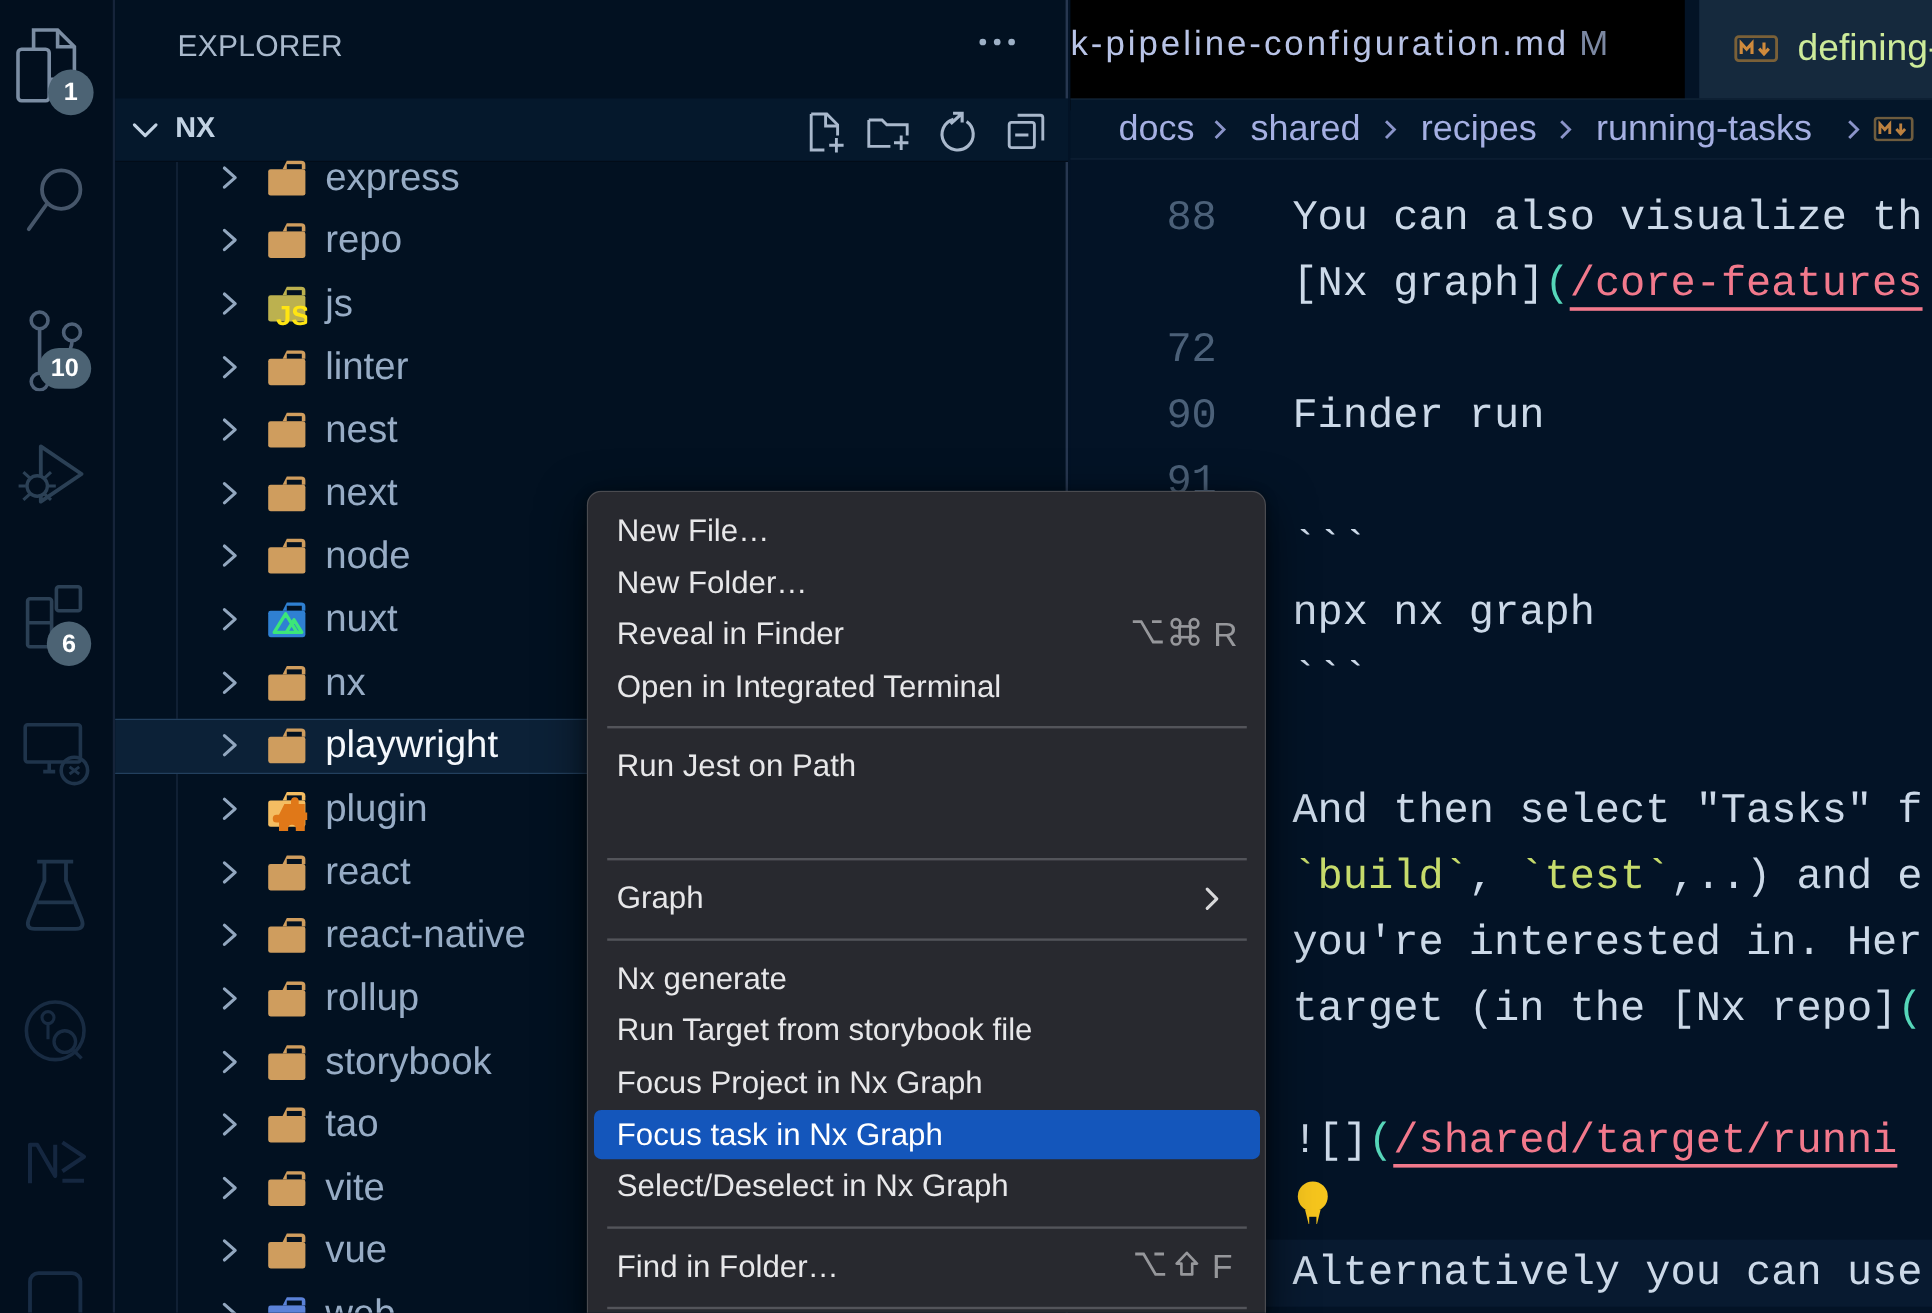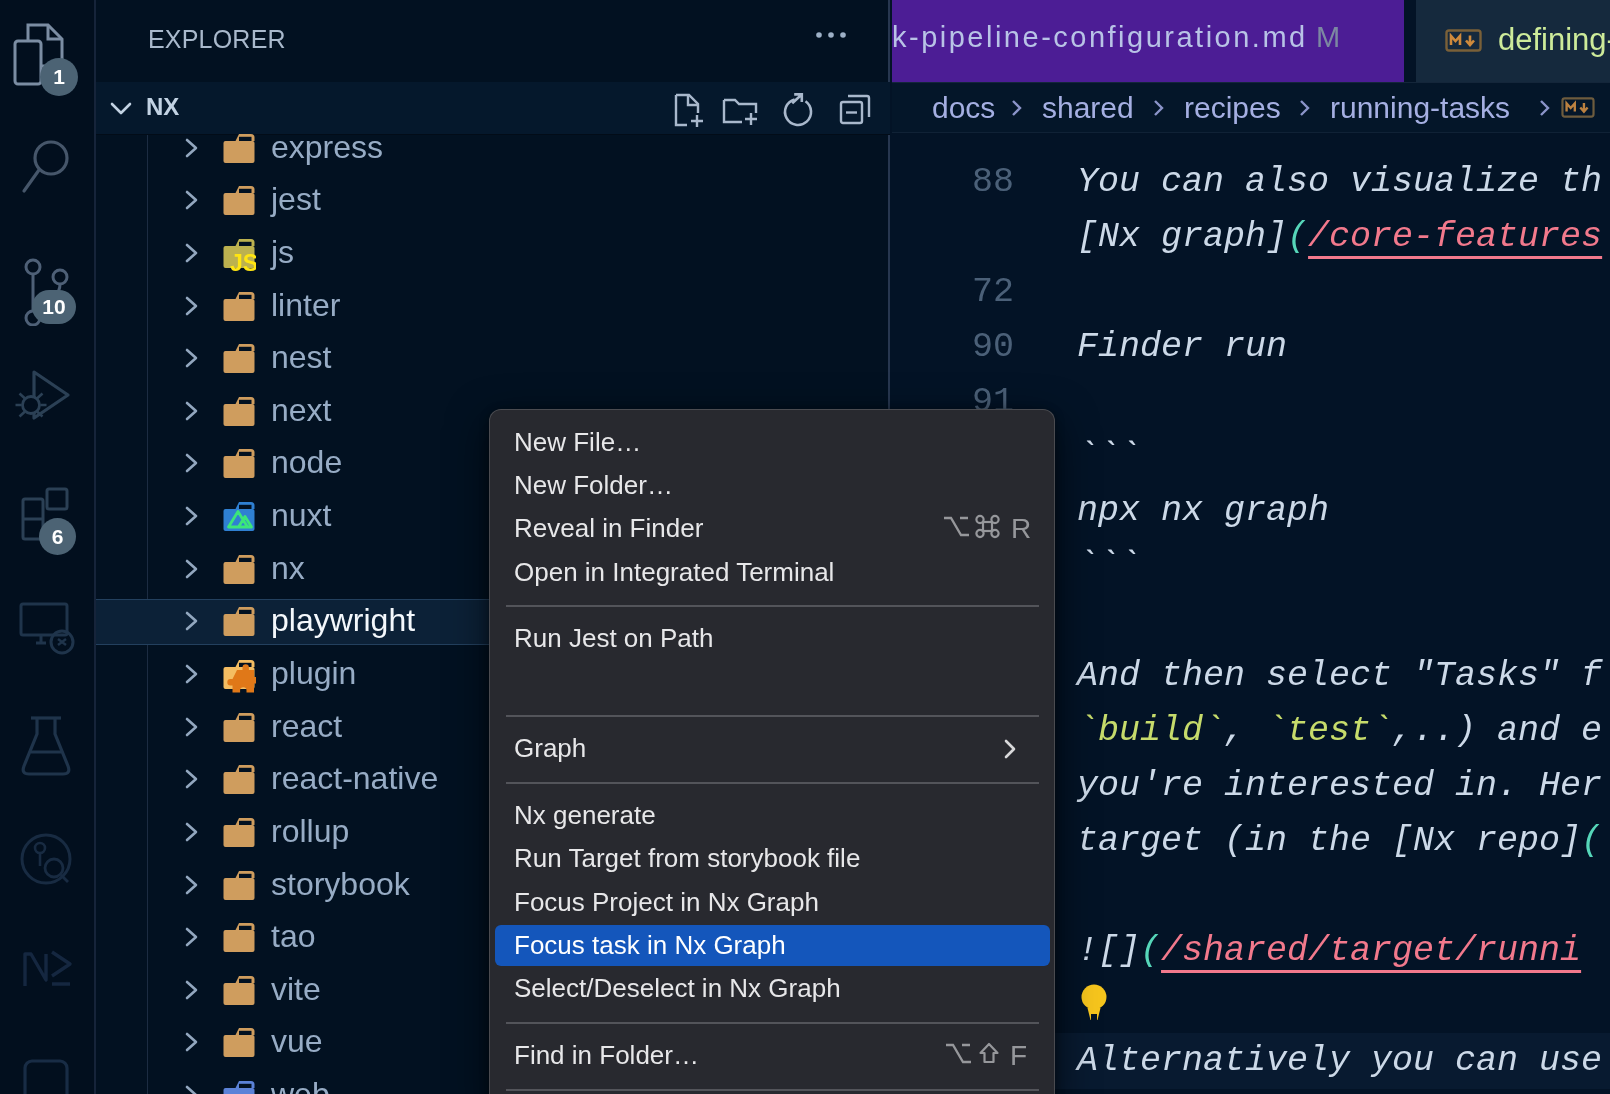--- a/index.html
+++ b/index.html
@@ -20,32 +20,32 @@
   #nx-label { left:50px; top:11px; font-size:24px; font-weight:700; color:#c2d2e3; }
   .row { position:absolute; left:0; width:794px; height:53px; }
   .row .chev { position:absolute; left:84px; top:13px; }
   .row .ficon { position:absolute; left:126px; top:10px; }
   .row .lbl { position:absolute; left:175px; top:8px; font-size:32px; color:#97acc5; white-space:pre; }
   #guide { left:51px; top:135px; width:1px; height:959px; background:#1c2c42; }
   #hl-row { left:0; top:599px; width:794px; height:46px; background:#0c2137; border-top:1px solid #23405e; border-bottom:1px solid #23405e; }
 
   
   #editor { left:892px; top:0; width:718px; height:1094px; background:#031326; }
-  #tab1 { left:0; top:0; width:512px; height:92px; background:#4c1d95; }
+  #tab1 { left:0; top:0; width:512px; height:92px; background:#000000; }
   #tab2 { left:512px; top:0; width:206px; height:82px; background:#15293d;margin-left:12px; }
   #tab1 .fname { position:absolute; left:0px; top:21px; font-size:29px; letter-spacing:2.5px; color:#b8c3e6; white-space:pre; }
   #tab1 .mod { position:absolute; left:424px; top:21px; font-size:29px; color:#7c88a2; }
   #tab2 .fname { position:absolute; left:82px; top:22px; font-size:31px; color:#cdeb9a; white-space:pre; }
   #breadcrumbs { left:0; top:82px; width:718px; height:51px; background:#041629; border-top:1px solid rgba(160,180,210,0.10); border-bottom:1px solid rgba(160,180,210,0.08); }
   .bc { position:absolute; top:0; line-height:50px; font-size:30px; color:#a5afe2; white-space:pre; }
   .bsep { position:absolute; top:14px; }
   #code { position:absolute; left:0; top:142px; width:718px; height:956px; overflow:hidden;
           font-family:"Liberation Mono", monospace; font-size:35px; color:#ccd9e8; }
   .ln { position:absolute; left:0; width:122px; text-align:right; color:#4b6078; line-height:55px; }
-  .cl { position:absolute; left:185px; white-space:pre; line-height:55px;font-style:italic; }
+  .cl { position:absolute; left:185px; white-space:pre; line-height:55px; }
   .teal { color:#56d6b9; }
   .pink { color:#f2798c; text-decoration:underline; text-underline-offset:10px; text-decoration-thickness:3px; }
   .grn { color:#c6db6b; }
   #cursorline { position:absolute; left:0; top:891px; width:718px; height:56px; background:#081a30; }
 
   
   #menu { left:489px; top:409px; width:566px; height:700px; background:#28292f; border-radius:12px;
           border:1px solid rgba(255,255,255,0.16); box-shadow:0 12px 40px rgba(0,0,0,0.6), 0 2px 10px rgba(0,0,0,0.4); }
   .mi { position:absolute; left:24px; font-size:26px; color:#e7e7e9; white-space:pre; }
   .msep { position:absolute; left:16px; width:533px; height:1.5px; background:#53545a; }
@@ -171,21 +171,21 @@
       </div>
       <div class="row" style="top:173px">
     <span class="chev"><svg width="22" height="28" viewBox="0 0 22 28">
             <path d="M7 6 L16 14 L7 22" stroke="#92a7bf" stroke-width="2.6" fill="none" stroke-linecap="round" stroke-linejoin="round"></path>
           </svg></span>
     <span class="ficon"><svg width="34" height="36" viewBox="0 0 34 36">
     <path d="M13.5 10 L17 3 H29 Q32.5 3 32.5 6.5 V10 Z" fill="#cf9d5e"></path>
     <rect x="17" y="5.8" width="12.5" height="4.2" fill="#021121"></rect>
     <rect x="1.5" y="10" width="31" height="22" rx="2" fill="#cf9d5e"></rect>
     </svg></span>
-    <span class="lbl">jest</span>
+    <span class="lbl">repo</span>
       </div>
       <div class="row" style="top:226px">
     <span class="chev"><svg width="22" height="28" viewBox="0 0 22 28">
             <path d="M7 6 L16 14 L7 22" stroke="#92a7bf" stroke-width="2.6" fill="none" stroke-linecap="round" stroke-linejoin="round"></path>
           </svg></span>
     <span class="ficon"><svg width="34" height="36" viewBox="0 0 34 36">
     <path d="M13.5 10 L17 3 H29 Q32.5 3 32.5 6.5 V10 Z" fill="#bcb14f"></path>
     <rect x="17" y="5.8" width="12.5" height="4.2" fill="#021121"></rect>
     <rect x="1.5" y="10" width="31" height="22" rx="2" fill="#bcb14f"></rect>
     <text x="8" y="35" font-family="Liberation Sans" font-size="23" font-weight="bold" fill="#ffe512">JS</text>

